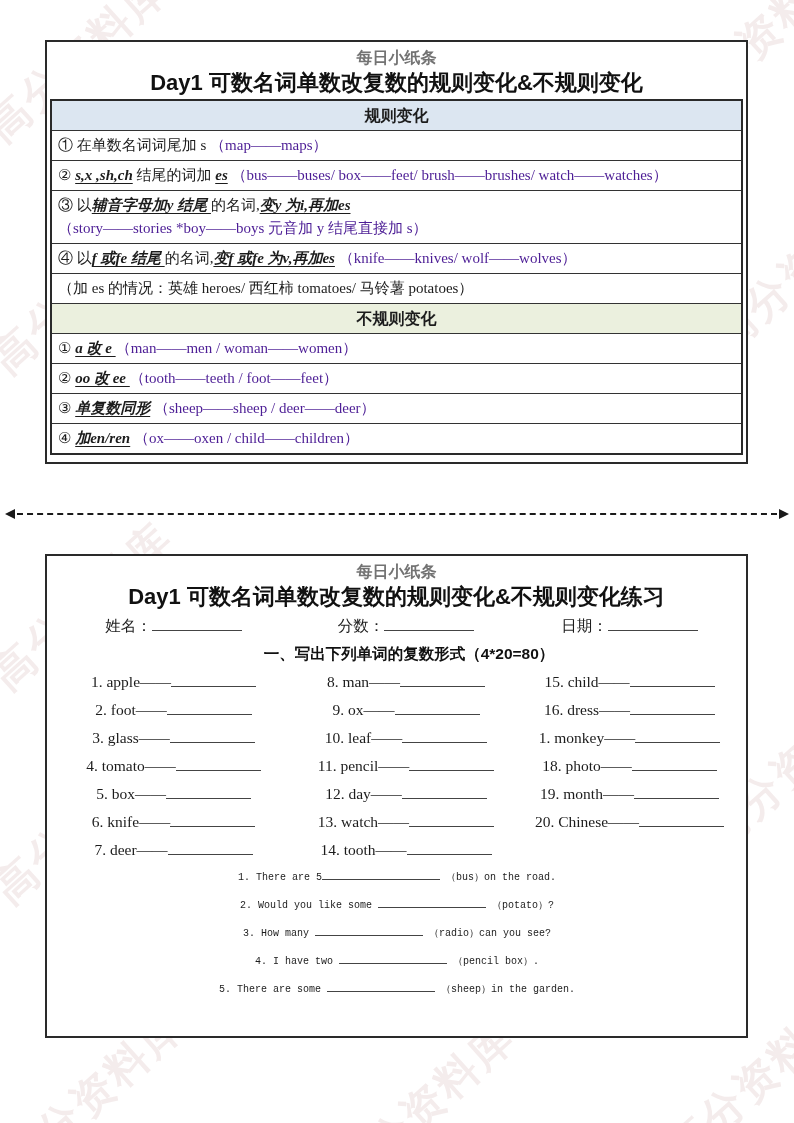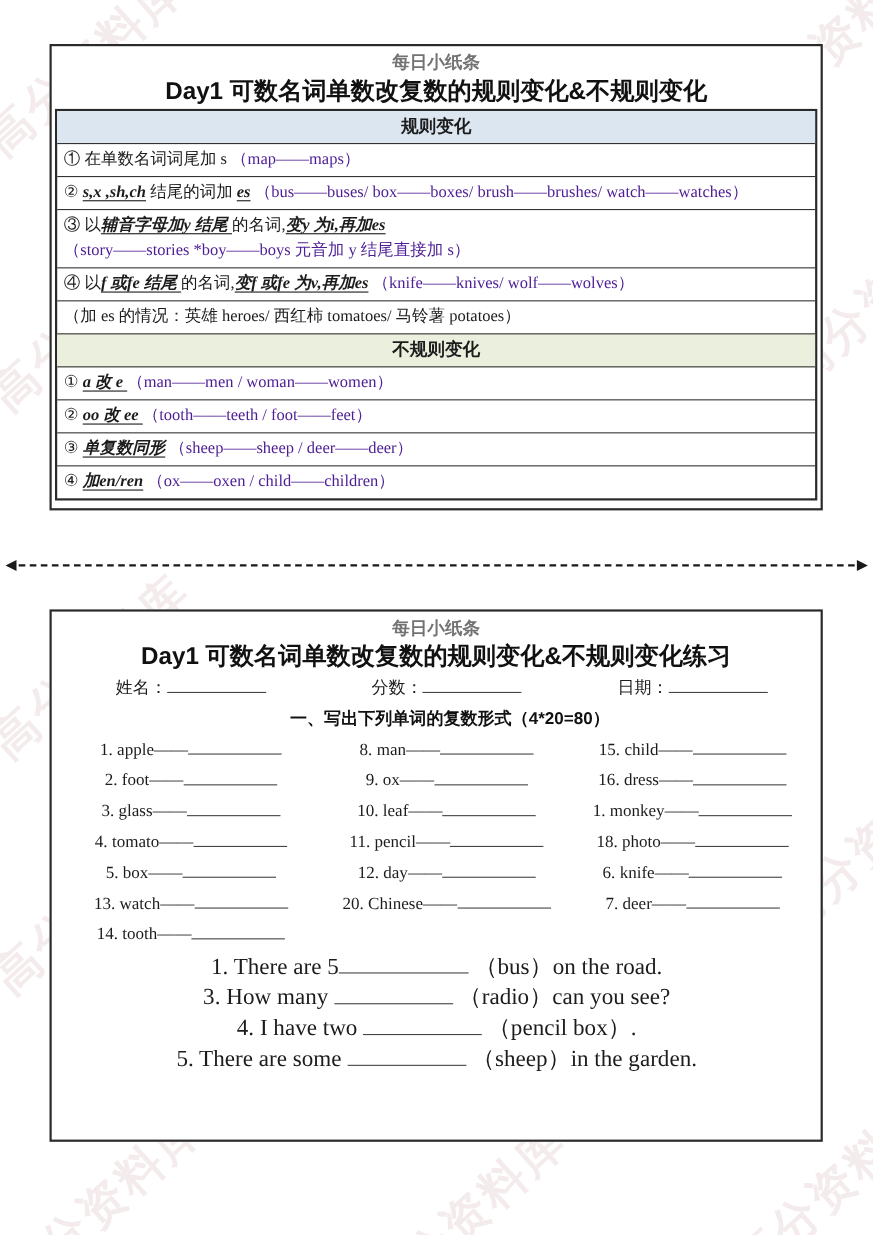--- a/index.html
+++ b/index.html
@@ -41,21 +41,21 @@
   .p2-content { padding: 0 4px 0 5px; text-align: center; }
   .info-row { display: grid; grid-template-columns: 243px 222px auto; font-size: 15.5px;
     line-height: 28px; margin-top: 2px; }
   .blank { display: inline-block; border-bottom: 1.5px solid #444; height: 14px; vertical-align: baseline; }
   .b85 { width: 85px; } .b90 { width: 90px; }
 
   .sec-head { font-family: "Liberation Sans", sans-serif; font-weight: bold; font-size: 15.5px;
     color: #111; line-height: 28px; margin-left: 24px; }
   .word-grid { display: grid; grid-template-columns: 243px 222px auto; }
   .word-cell { font-size: 15.5px; line-height: 28px; height: 28px; white-space: nowrap; }
-  .sent { font-size: 21px; line-height: 28px; height: 28px; white-space: nowrap; }
+  .sent { font-size: 10px; line-height: 28px; height: 28px; white-space: nowrap; font-family: Liberation Mono, monospace; }
 </style>
 </head>
 <body>
 
 <div id="wm-layer">
     <span class="wm" style="left: -35px; top: 30px;">高分资料库</span>
     <span class="wm" style="left: 648px; top: 8px;">高分资料库</span>
     <span class="wm" style="left: -30px; top: 262px;">高分资料库</span>
     <span class="wm" style="left: 690px; top: 240px;">高分资料库</span>
     <span class="wm" style="left: -30px; top: 578px;">高分资料库</span>
@@ -70,21 +70,21 @@
 <div class="page-box" id="page1">
   <div class="badge">每日小纸条</div>
   <div class="doc-title">Day1  可数名词单数改复数的规则变化&amp;不规则变化</div>
   <div class="rule-table">
     <div class="t-head">规则变化</div>
     <div id="regular-rows">
         <div class="t-row">
           <div class="t-line"><span>① 在单数名词词尾加 s  </span><span class="seg-blue">（map——maps）</span></div>
         </div>
         <div class="t-row">
-          <div class="t-line"><span>② </span><span class="seg-em">s,x ,sh,ch</span><span> 结尾的词加 </span><span class="seg-em">es</span><span>  </span><span class="seg-blue">（bus——buses/ box——boxes/ brush——brushes/ watch——watches）</span></div>
+          <div class="t-line"><span>② </span><span class="seg-em">s,x ,sh,ch</span><span> 结尾的词加 </span><span class="seg-em">es</span><span>  </span><span class="seg-blue">（bus——buses/ box——feet/ brush——brushes/ watch——watches）</span></div>
         </div>
         <div class="t-row">
           <div class="t-line"><span>③ 以</span><span class="seg-em">辅音字母加y 结尾 </span><span>的名词,</span><span class="seg-em">变y 为i,再加es</span></div>
           <div class="t-line"><span class="seg-blue">（story——stories *boy——boys 元音加 y 结尾直接加 s）</span></div>
         </div>
         <div class="t-row">
           <div class="t-line"><span>④ 以</span><span class="seg-em">f 或fe 结尾 </span><span>的名词,</span><span class="seg-em">变f 或fe 为v,再加es</span><span>  </span><span class="seg-blue">（knife——knives/ wolf——wolves）</span></div>
         </div>
         <div class="t-row" style="border-bottom: none;">
           <div class="t-line"><span>（加 es 的情况：英雄 heroes/  西红柿 tomatoes/  马铃薯 potatoes）</span></div>
@@ -132,27 +132,29 @@
         <div class="word-cell"><span>9. ox——</span><span class="blank b85"></span></div>
         <div class="word-cell"><span>16. dress——</span><span class="blank b85"></span></div>
         <div class="word-cell"><span>3. glass——</span><span class="blank b85"></span></div>
         <div class="word-cell"><span>10. leaf——</span><span class="blank b85"></span></div>
         <div class="word-cell"><span>1. monkey——</span><span class="blank b85"></span></div>
         <div class="word-cell"><span>4. tomato——</span><span class="blank b85"></span></div>
         <div class="word-cell"><span>11. pencil——</span><span class="blank b85"></span></div>
         <div class="word-cell"><span>18. photo——</span><span class="blank b85"></span></div>
         <div class="word-cell"><span>5. box——</span><span class="blank b85"></span></div>
         <div class="word-cell"><span>12. day——</span><span class="blank b85"></span></div>
+        <div class="word-cell"><span>19. month——</span><span class="blank b85"></span></div>
         <div class="word-cell"><span>6. knife——</span><span class="blank b85"></span></div>
         <div class="word-cell"><span>13. watch——</span><span class="blank b85"></span></div>
         <div class="word-cell"><span>20. Chinese——</span><span class="blank b85"></span></div>
         <div class="word-cell"><span>7. deer——</span><span class="blank b85"></span></div>
         <div class="word-cell"><span>14. tooth——</span><span class="blank b85"></span></div>
         <div class="word-cell"></div>
       </div>
     <div id="sentence-list">
         <div class="sent"><span>1. There are 5</span><span class="blank" style="width: 118px;"></span><span> （bus）</span><span>on the road.</span></div>
+        <div class="sent"><span>2. Would you like some </span><span class="blank" style="width: 108px;"></span><span> （potato）</span><span>?</span></div>
         <div class="sent"><span>3. How many </span><span class="blank" style="width: 108px;"></span><span> （radio）</span><span>can you see?</span></div>
         <div class="sent"><span>4. I have two </span><span class="blank" style="width: 108px;"></span><span> （pencil box）</span><span>.</span></div>
         <div class="sent"><span>5. There are some </span><span class="blank" style="width: 108px;"></span><span> （sheep）</span><span>in the garden.</span></div>
       </div>
   </div>
 </div>
 
 </body></html>

